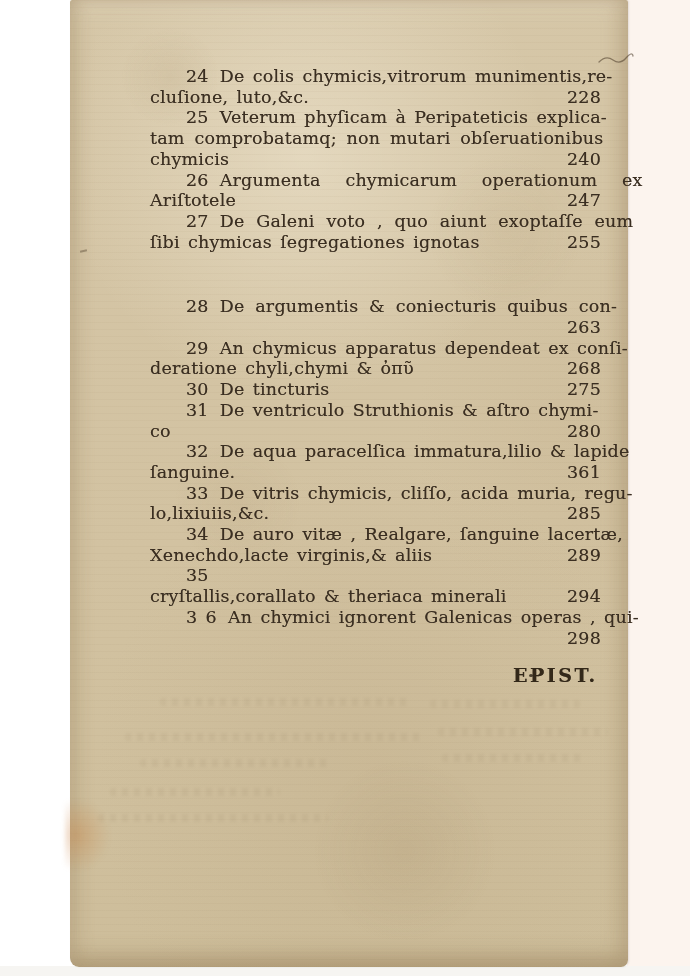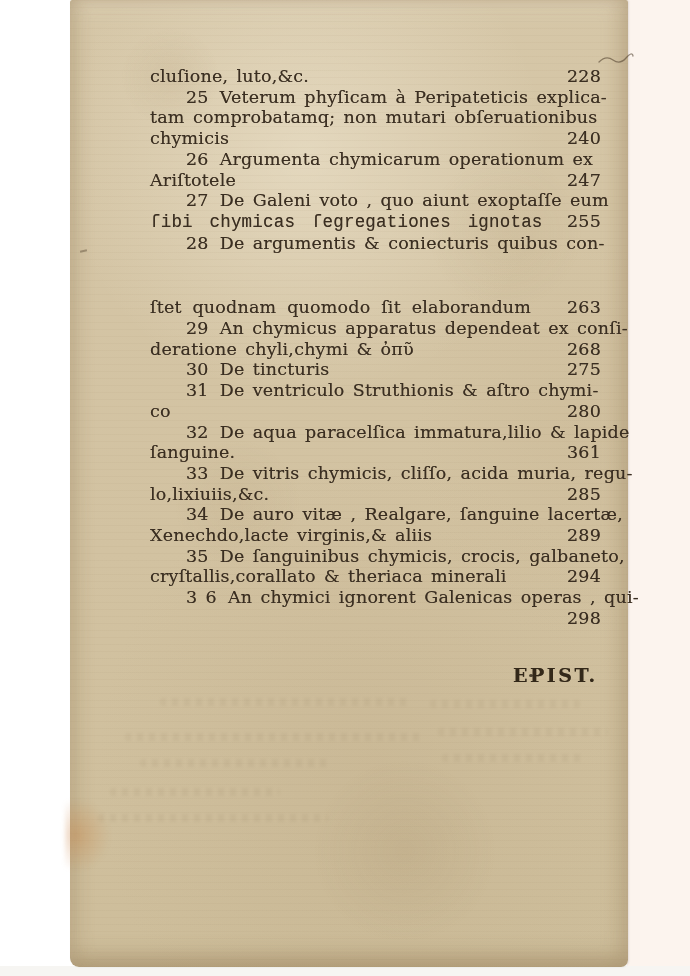--- a/index.html
+++ b/index.html
@@ -53,21 +53,21 @@
     z-index:3;
   }
   .line{display:flex;align-items:baseline;white-space:nowrap;}
   .line .num{padding-left:36px;margin-right:11px;}
   .line .txt{white-space:nowrap;}
   .line .pg{margin-left:auto;padding-left:10px;}
   
   .line:nth-child(6) .txt{word-spacing:19px;}
   
   .line:nth-child(4) .txt{word-spacing:4px;}
-  .line:nth-child(8) .txt{word-spacing:6px;font-family:Liberation Mono, monospace;}
+  .line:nth-child(8) .txt{word-spacing:6px;}
   .line:nth-child(10) .txt{word-spacing:5px;margin-top:44px;}
 
   
   .catchword{
     position:absolute;left:443px;top:664px;
     font-size:19px;font-weight:bold;letter-spacing:2.5px;
     color:#332819;text-shadow:0 0 0.5px rgba(51,40,25,0.6);
     z-index:3;
     text-align:right;
   }
@@ -97,20 +97,24 @@
 </head>
 <body>
 
 <div class="margin-right"></div>
 <div class="margin-bottom"></div>
 
 <div class="paper">
 
   <div class="toc">
       <div class="line">
+        <span class="num">24</span>
+        <span class="txt">De colis chymicis,vitrorum munimentis,re-</span>
+      </div>
+      <div class="line">
         <span class="txt">cluſione, luto,&amp;c.</span>
         <span class="pg">228</span>
       </div>
       <div class="line">
         <span class="num">25</span>
         <span class="txt">Veterum phyſicam à Peripateticis explica-</span>
       </div>
       <div class="line">
         <span class="txt">tam comprobatamq; non mutari obſeruationibus</span>
       </div>
@@ -132,21 +136,20 @@
       </div>
       <div class="line">
         <span class="txt">ſibi chymicas ſegregationes ignotas</span>
         <span class="pg">255</span>
       </div>
       <div class="line">
         <span class="num">28</span>
         <span class="txt">De argumentis &amp; coniecturis quibus con-</span>
       </div>
       <div class="line">
-        <span class="txt">ſtet quodnam quomodo ſit elaborandum</span>
         <span class="pg">263</span>
       </div>
       <div class="line">
         <span class="num">29</span>
         <span class="txt">An chymicus apparatus dependeat ex conſi-</span>
       </div>
       <div class="line">
         <span class="txt">deratione chyli,chymi &amp; ὀπῦ</span>
         <span class="pg">268</span>
       </div>
@@ -182,21 +185,20 @@
       <div class="line">
         <span class="num">34</span>
         <span class="txt">De auro vitæ , Realgare, ſanguine lacertæ,</span>
       </div>
       <div class="line">
         <span class="txt">Xenechdo,lacte virginis,&amp; aliis</span>
         <span class="pg">289</span>
       </div>
       <div class="line">
         <span class="num">35</span>
-        <span class="txt">De ſanguinibus chymicis, crocis, galbaneto,</span>
       </div>
       <div class="line">
         <span class="txt">cryſtallis,corallato &amp; theriaca minerali</span>
         <span class="pg">294</span>
       </div>
       <div class="line">
         <span class="num">3 6</span>
         <span class="txt">An chymici ignorent Galenicas operas , qui-</span>
       </div>
       <div class="line">

